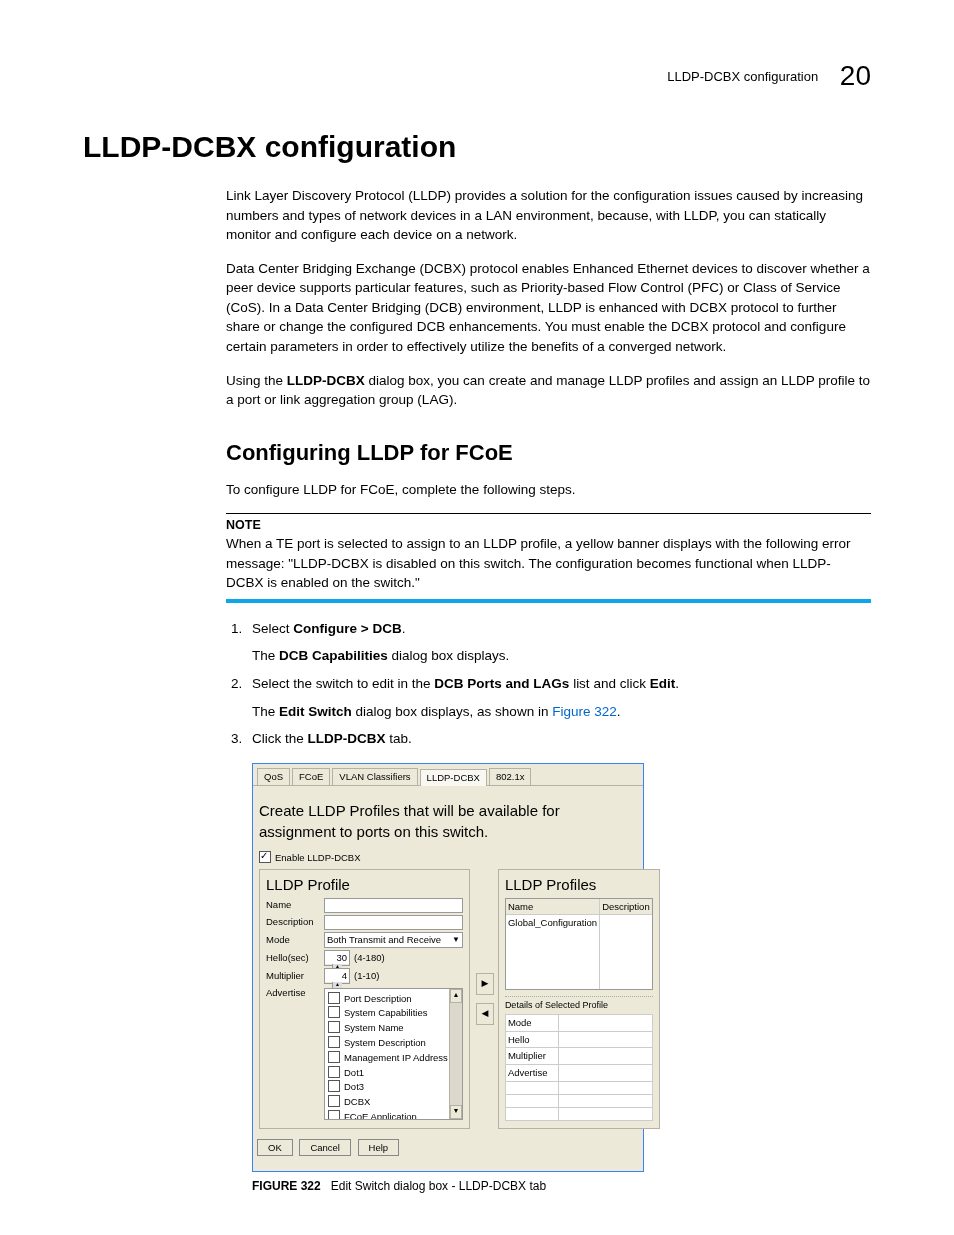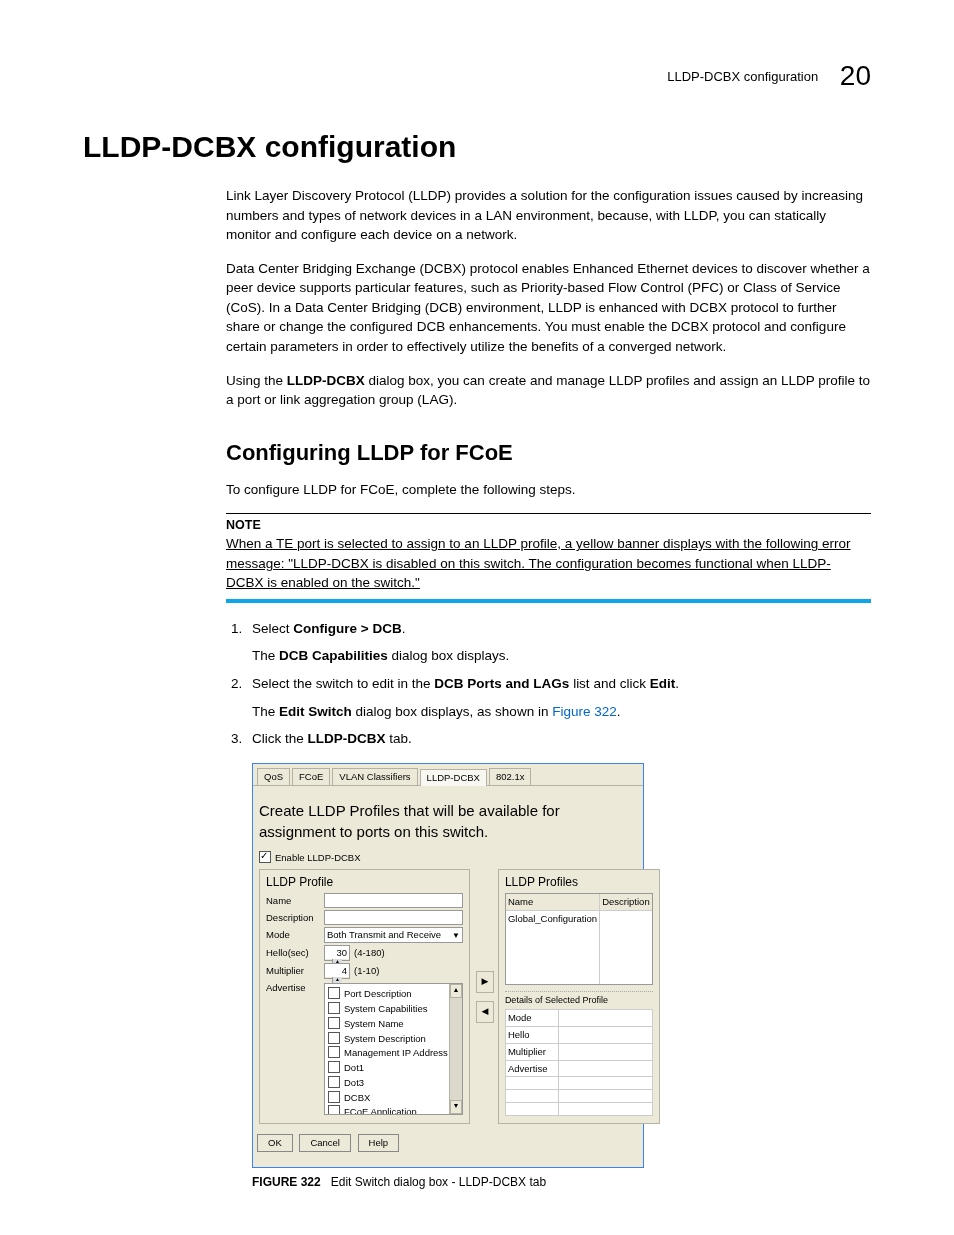--- a/index.html
+++ b/index.html
@@ -55,21 +55,20 @@
     padding: 4px 0 4px 0;
     margin: 10px 0 16px 0;
   }
   .note-block .note-label {
     font-weight: bold;
     font-size: 12.5px;
     display: block;
   }
   .note-block p {
     margin: 2px 15px 2px 0;
-    text-decoration: underline;
   }
   ol.steps {
     font-size: 13.5px;
     line-height: 1.45;
     padding-left: 20px;
     margin: 0;
   }
   ol.steps > li {
     margin-bottom: 8px;
     padding-left: 6px;
@@ -144,21 +143,21 @@
     gap: 6px;
   }
   .panel {
     border: 1px solid #b5b2a5;
     padding: 4px 6px 6px 6px;
     background: #ece9d8;
     flex: 1 1 0;
     font-size: 9.5px;
   }
   .panel-title {
-    font-size: 12px;
+    font-size: 15px;
     margin-bottom: 2px;
   }
   .form-row {
     display: flex;
     align-items: center;
     margin: 2px 0;
     gap: 4px;
   }
   .form-row .lbl { width: 54px; }
   .txt {

